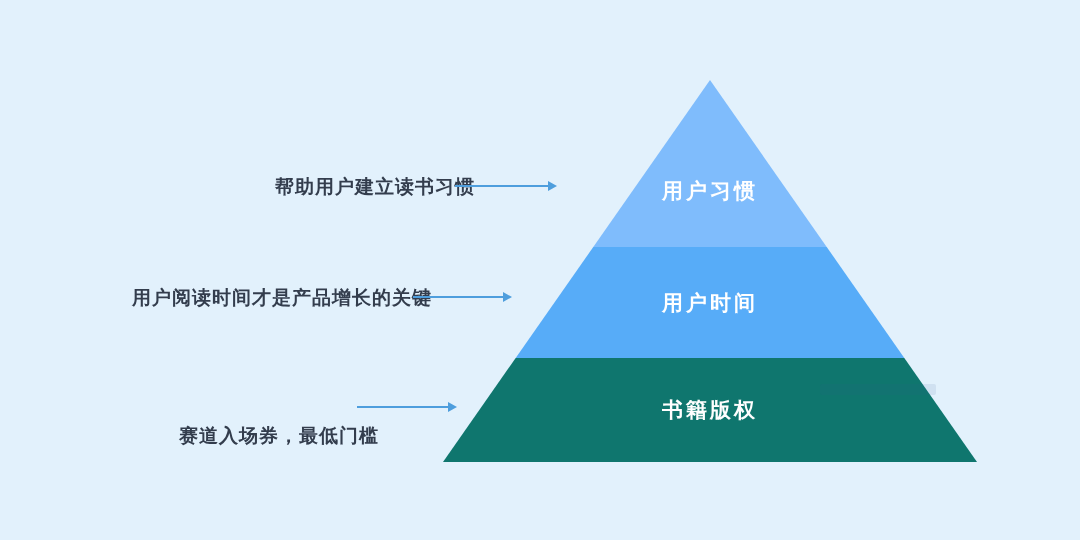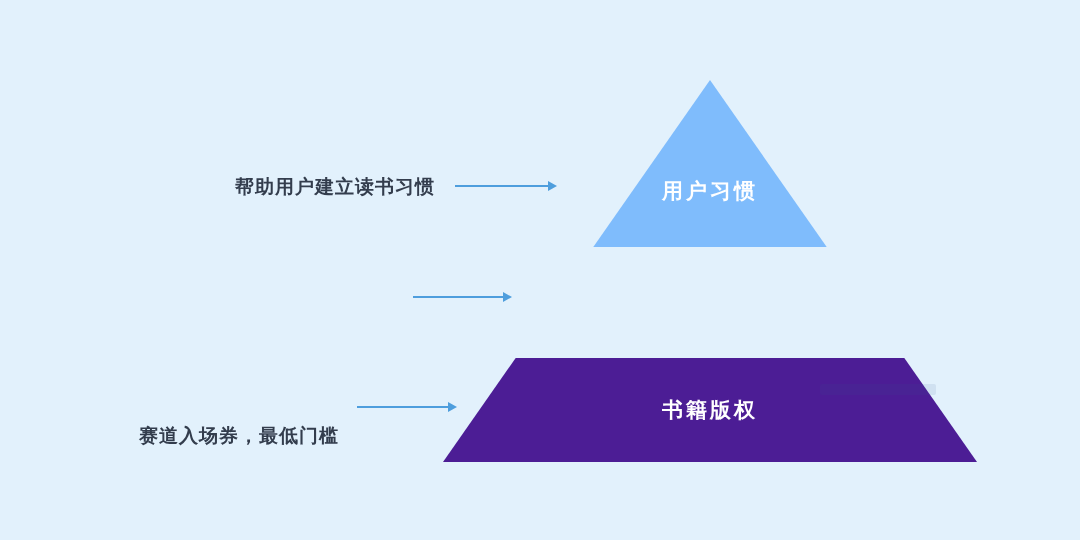--- a/index.html
+++ b/index.html
@@ -70,20 +70,21 @@
 
   
   .annotation {
     position: absolute;
     text-align: right;
     color: #333d4d;
     font-size: 19px;
     font-weight: 700;
     letter-spacing: 1px;
     white-space: nowrap;
+    padding-left: 40px;
   }
   .annotation-1 { left: 0;   width: 435px; top: 174px; }
   .annotation-2 { left: 0;   width: 392px; top: 285px; }
   .annotation-3 { left: 0;   width: 339px; top: 395px; }
 
   
   .arrow {
     position: absolute;
     height: 10px;
     display: flex;
@@ -105,38 +106,42 @@
     border-bottom: 5px solid transparent;
     margin-left: -1px;
   }
 </style>
 </head>
 <body>
 
 <div class="canvas" style="background: rgb(226, 241, 252);">
 
   <div class="annotation annotation-1" style="color: rgb(51, 61, 77);">帮助用户建立读书习惯</div>
+  <div class="annotation annotation-2" style="color: rgb(51, 61, 77);">用户阅读时间才是产品增长的关键</div>
   <div class="annotation annotation-3" style="color: rgb(51, 61, 77); margin-top: 28px;">赛道入场券，最低门槛</div>
 
   <div class="arrow arrow-1">
     <span class="arrow-line" style="border-top-color: rgb(78, 158, 221);"></span>
     <span class="arrow-head" style="border-left-color: rgb(78, 158, 221);"></span>
   </div>
   <div class="arrow arrow-2">
     <span class="arrow-line" style="border-top-color: rgb(78, 158, 221);"></span>
     <span class="arrow-head" style="border-left-color: rgb(78, 158, 221);"></span>
   </div>
   <div class="arrow arrow-3">
     <span class="arrow-line" style="border-top-color: rgb(78, 158, 221);"></span>
     <span class="arrow-head" style="border-left-color: rgb(78, 158, 221);"></span>
   </div>
 
   <div class="pyramid">
     <div class="tier tier-1" style="background: rgb(127, 188, 252);">
       <span class="tier-label" style="color: rgb(255, 255, 255);">用户习惯</span>
     </div>
-    <div class="tier tier-3" style="background: #4c1d95;">
+    <div class="tier tier-2" style="background: rgb(87, 172, 248);">
+      <span class="tier-label" style="color: rgb(255, 255, 255);">用户时间</span>
+    </div>
+    <div class="tier tier-3" style="background: #0f766e;">
       <span class="tier-label" style="color: rgb(255, 255, 255);">书籍版权</span>
     </div>
     <div class="watermark-band"></div>
   </div>
 
 </div>
 
 </body></html>

